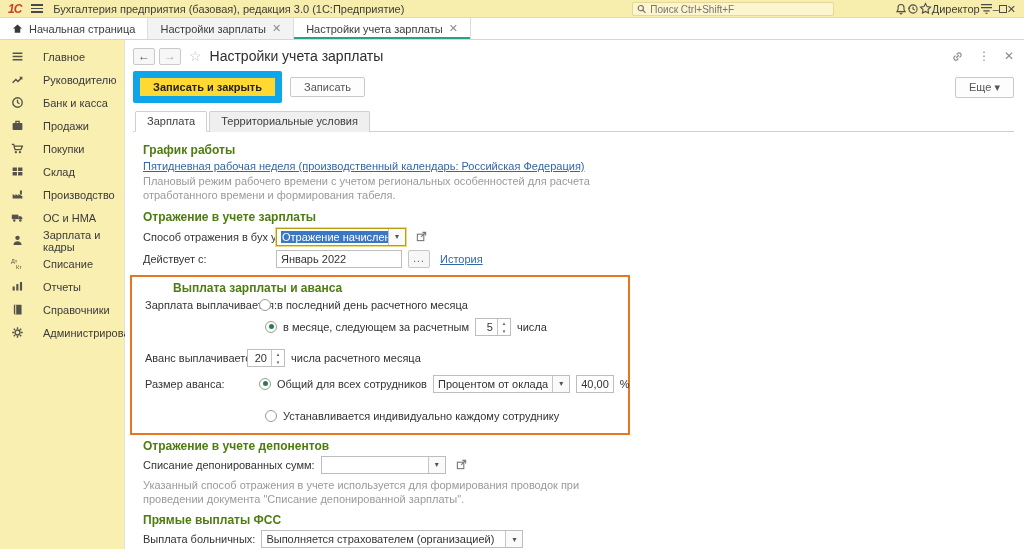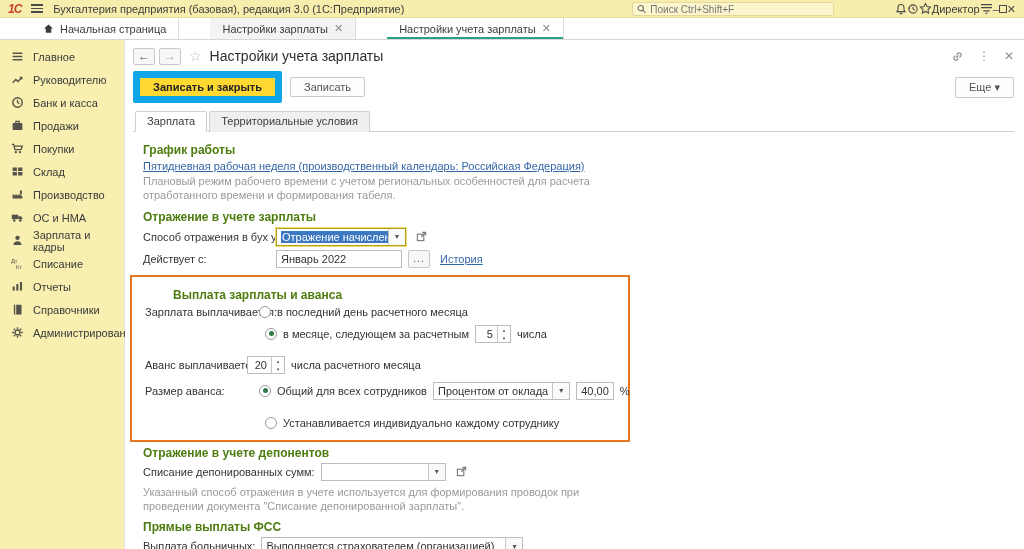--- a/index.html
+++ b/index.html
@@ -15,30 +15,30 @@
   .search { position:absolute; left:632px; top:2px; width:202px; height:14px; background:#fcf5cd; border:1px solid #e5d898; border-radius:2px; display:flex; align-items:center; padding:0 4px; gap:4px; }
   .search input { border:none; outline:none; background:transparent; font-family:inherit; font-size:10px; color:#b6ab77; width:100%; }
   .tb-right { margin-left:auto; display:flex; align-items:center; color:#4a4a4a; }
   .tb-ic { display:flex; align-items:center; cursor:pointer; }
   .user-name { font-size:11px; color:#3c3c3c; }
   .win-btn { font-size:11px; color:#4a4a4a; cursor:pointer; line-height:10px; }
   .maxi { width:8px; height:8px; border:1.3px solid #4a4a4a; display:inline-block; }
 
   
   .tabbar { height:22px; background:#fff; border-bottom:1px solid #d6d6d6; display:flex; align-items:stretch; }
-  .wtab { display:flex; align-items:center; gap:6px; padding:0 12px; font-size:11px; color:#3c3c3c; border-right:1px solid #ddd; cursor:pointer; position:relative; background:#fff;margin-left:31px; }
+  .wtab { display:flex; align-items:center; gap:6px; padding:0 12px; font-size:11px; color:#3c3c3c; border-right:1px solid #ddd; cursor:pointer; position:relative; background:#fff; }
   .wtab.inactive { background:#f3f3f3;align-items:center; }
   .wtab.active { background:#fff; }
   .wtab.active::after { content:""; position:absolute; left:0; right:0; bottom:0; height:2px; background:#2aa186; }
   .tab-x { color:#8a8a8a; font-size:11px; cursor:pointer; }
 
   
   .main { display:flex; height:509px; }
   .sidebar { width:125px; background:#f8efb0; border-right:1px solid #e2e2e2; padding-top:5px; flex-shrink:0; }
-  .nav-item { display:flex; align-items:center; gap:9px; padding:0 4px 0 11px; height:23px; color:#3a3a3a; cursor:pointer; }
+  .nav-item { display:flex; align-items:center; gap:19px; padding:0 4px 0 11px; height:23px; color:#3a3a3a; cursor:pointer; }
   .nav-item svg { flex-shrink:0; }
   .content { flex:1; background:#fff; padding:4px 10px 0 8px; overflow:hidden; }
 
   
   .page-header { display:flex; align-items:center; gap:4px; height:24px; }
   .nav-btn { width:22px; height:17px; border:1px solid #c9c9c9; background:#f7f7f7; border-radius:2px; display:flex; align-items:center; justify-content:center; color:#555; font-size:12px; cursor:pointer; }
   .nav-btn.dis { color:#b0b0b0; }
   .fav-star { color:#c0c0c0; font-size:14px; margin:0 4px; }
   .page-title { font-size:14px; color:#2e2e2e; }
   .hdr-icons { margin-left:auto; display:flex; gap:14px; align-items:center; color:#8a8a8a; }
@@ -76,21 +76,21 @@
   .sel-text { background:#3c77c2; color:#fff; padding:0 1px; white-space:nowrap; }
   .spin-btns { width:13px; align-self:stretch; border-left:1px solid #c6c6c6; display:flex; flex-direction:column; cursor:pointer; }
   .spin-btns span { flex:1; display:flex; align-items:center; justify-content:center; font-size:5px; color:#555; line-height:4px; }
   .ellipsis-btn { width:22px; height:18px; border:1px solid #c6c6c6; background:#f7f7f7; border-radius:2px; display:flex; align-items:center; justify-content:center; color:#555; font-size:10px; letter-spacing:1px; cursor:pointer; }
   .open-ic { margin-left:4px; cursor:pointer; display:flex; align-items:center; }
 
   .radio { width:12px; height:12px; border:1px solid #9a9a9a; border-radius:50%; background:#fff; position:relative; flex-shrink:0; cursor:pointer; }
   .radio.sel::after { content:""; position:absolute; left:2.5px; top:2.5px; width:5px; height:5px; background:#2f7d46; border-radius:50%; }
 
   .orange-box { border:2px solid #e8761f; margin:7px 0 4px -13px; padding:1px 10px 7px 13px; width:500px; }
-  .orange-box .section-h { margin-top:10px;padding-left:28px; }
+  .orange-box .section-h { margin-top:3px;padding-left:28px; }
 </style>
 </head>
 <body>
 
 <div class="titlebar">
   <span class="logo">1С</span>
   <span class="burger">
       <i></i>
       <i></i>
       <i></i>

